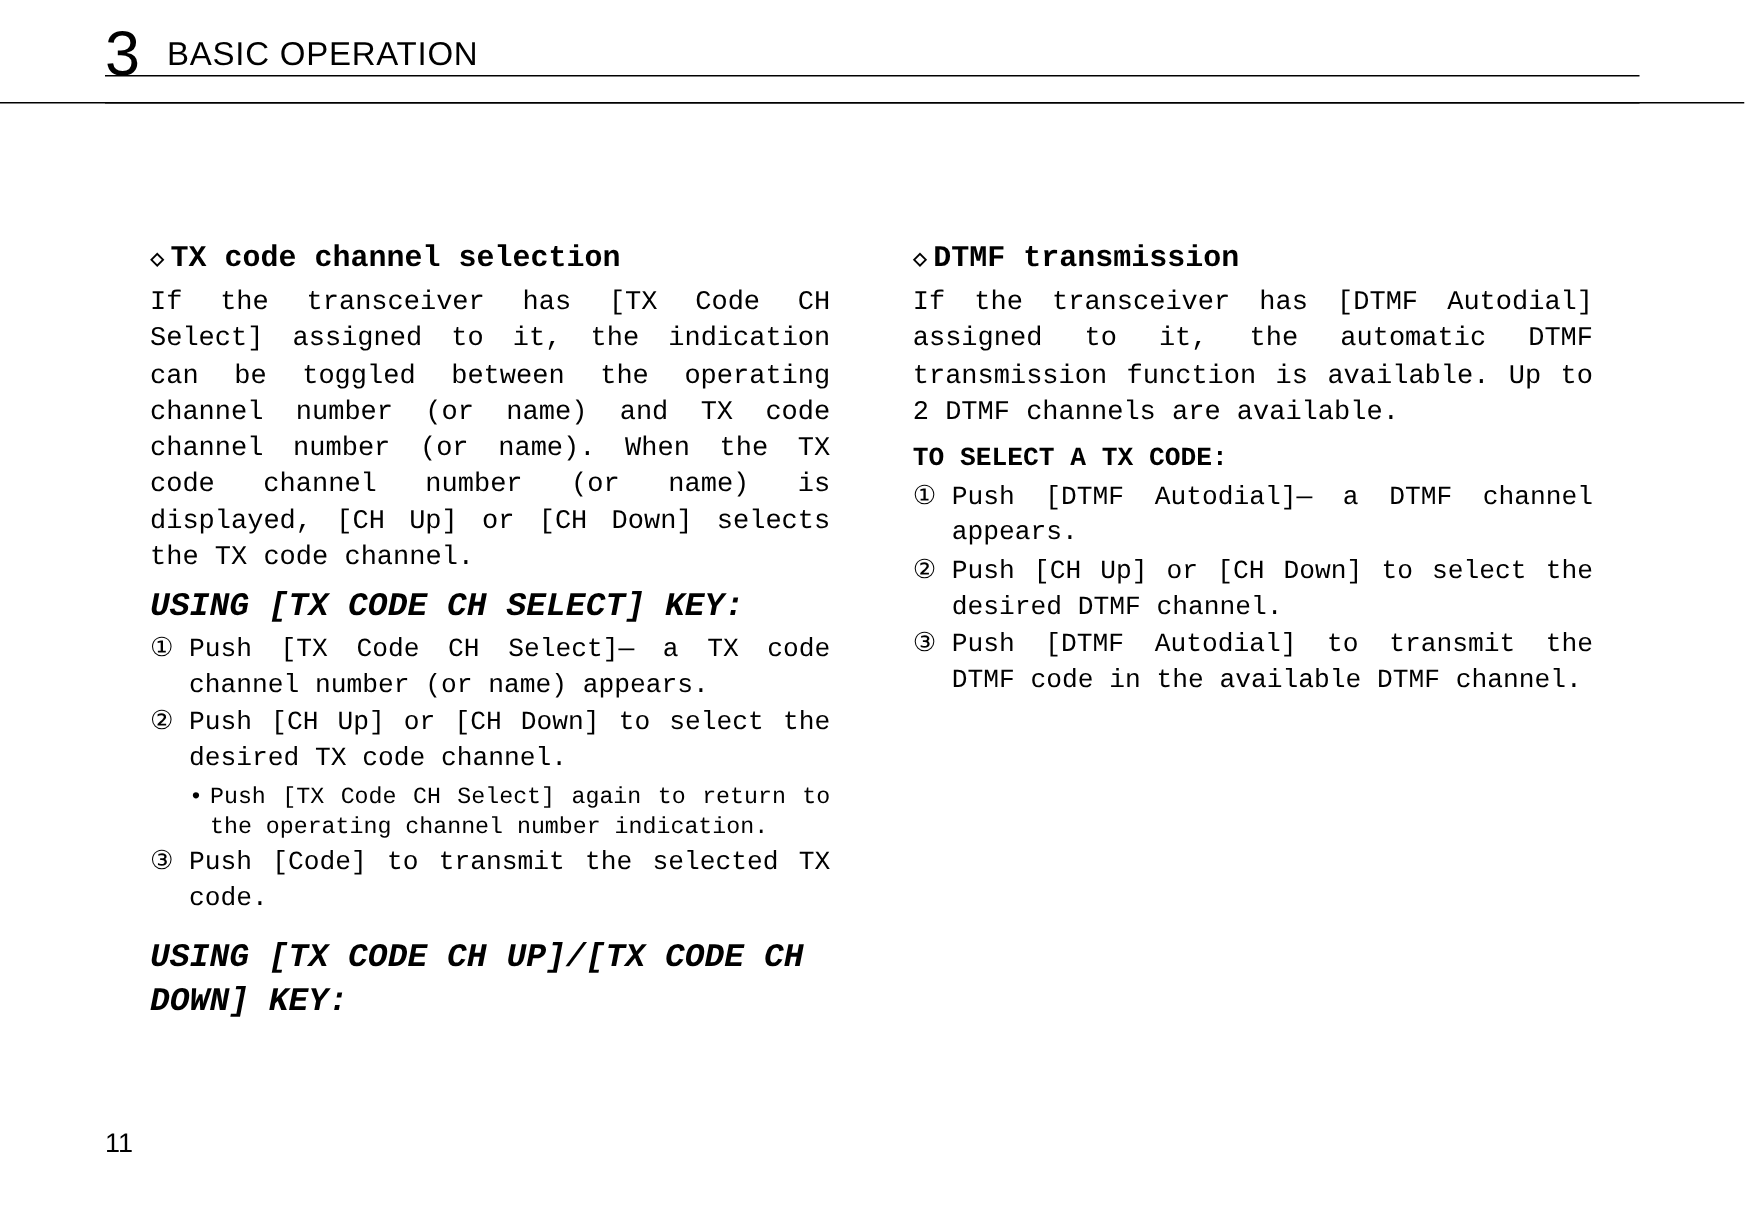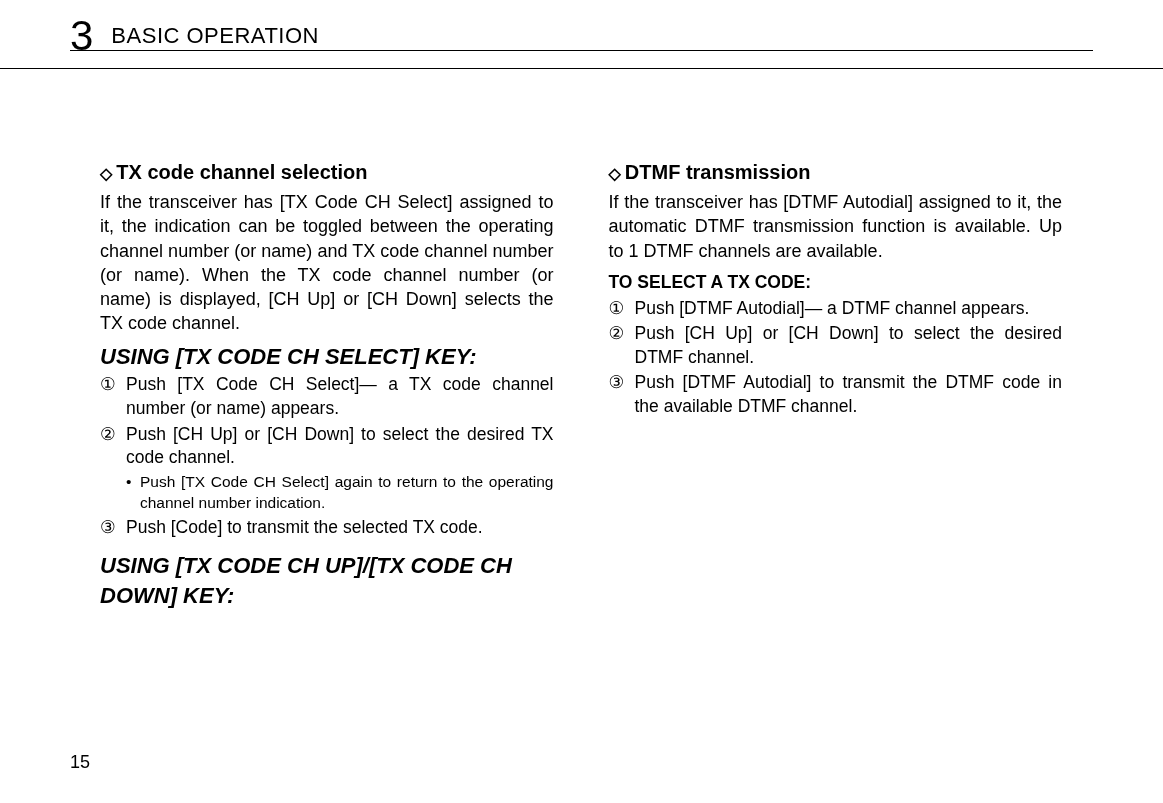--- a/index.html
+++ b/index.html
@@ -44,20 +44,21 @@
       margin-right: 18px;
     }
     .chapter-title {
       font-size: 22px;
       letter-spacing: 0.5px;
     }
     .content {
       display: flex;
       padding: 90px 101px 0 100px;
       gap: 55px;
+      font-family: Liberation Mono, monospace;
     }
     .column {
       flex: 1;
       line-height: 1.35;
     }
     .section-heading {
       font-size: 20px;
       font-weight: bold;
       margin-bottom: 4px;
     }
@@ -152,30 +153,30 @@
       <span class="list-marker circled">③</span>
       <span class="list-content">Push [Code] to transmit the selected TX code.</span>
     </div>
     <div class="sub-heading" style="margin-top:12px;">USING [TX CODE CH UP]/[TX CODE CH DOWN] KEY:</div>
   </div>
 
   <div class="column">
     <div class="section-heading">
       <span class="diamond">◇</span><span>DTMF transmission</span>
     </div>
-    <div class="body-text">If the transceiver has [DTMF Autodial] assigned to it, the automatic DTMF transmission function is available. Up to 1 DTMF channels are available.</div>
+    <div class="body-text">If the transceiver has [DTMF Autodial] assigned to it, the automatic DTMF transmission function is available. Up to 2 DTMF channels are available.</div>
     <div class="bold-heading">TO SELECT A TX CODE:</div>
     <div class="list-item">
       <span class="list-marker circled">①</span>
       <span class="list-content">Push [DTMF Autodial]— a DTMF channel appears.</span>
     </div>
     <div class="list-item">
       <span class="list-marker circled">②</span>
       <span class="list-content">Push [CH Up] or [CH Down] to select the desired DTMF channel.</span>
     </div>
     <div class="list-item">
       <span class="list-marker circled">③</span>
       <span class="list-content">Push [DTMF Autodial] to transmit the DTMF code in the available DTMF channel.</span>
     </div>
   </div>
 </div>
 
-<div class="page-num">15</div>
+<div class="page-num">11</div>
 
 </body></html>

